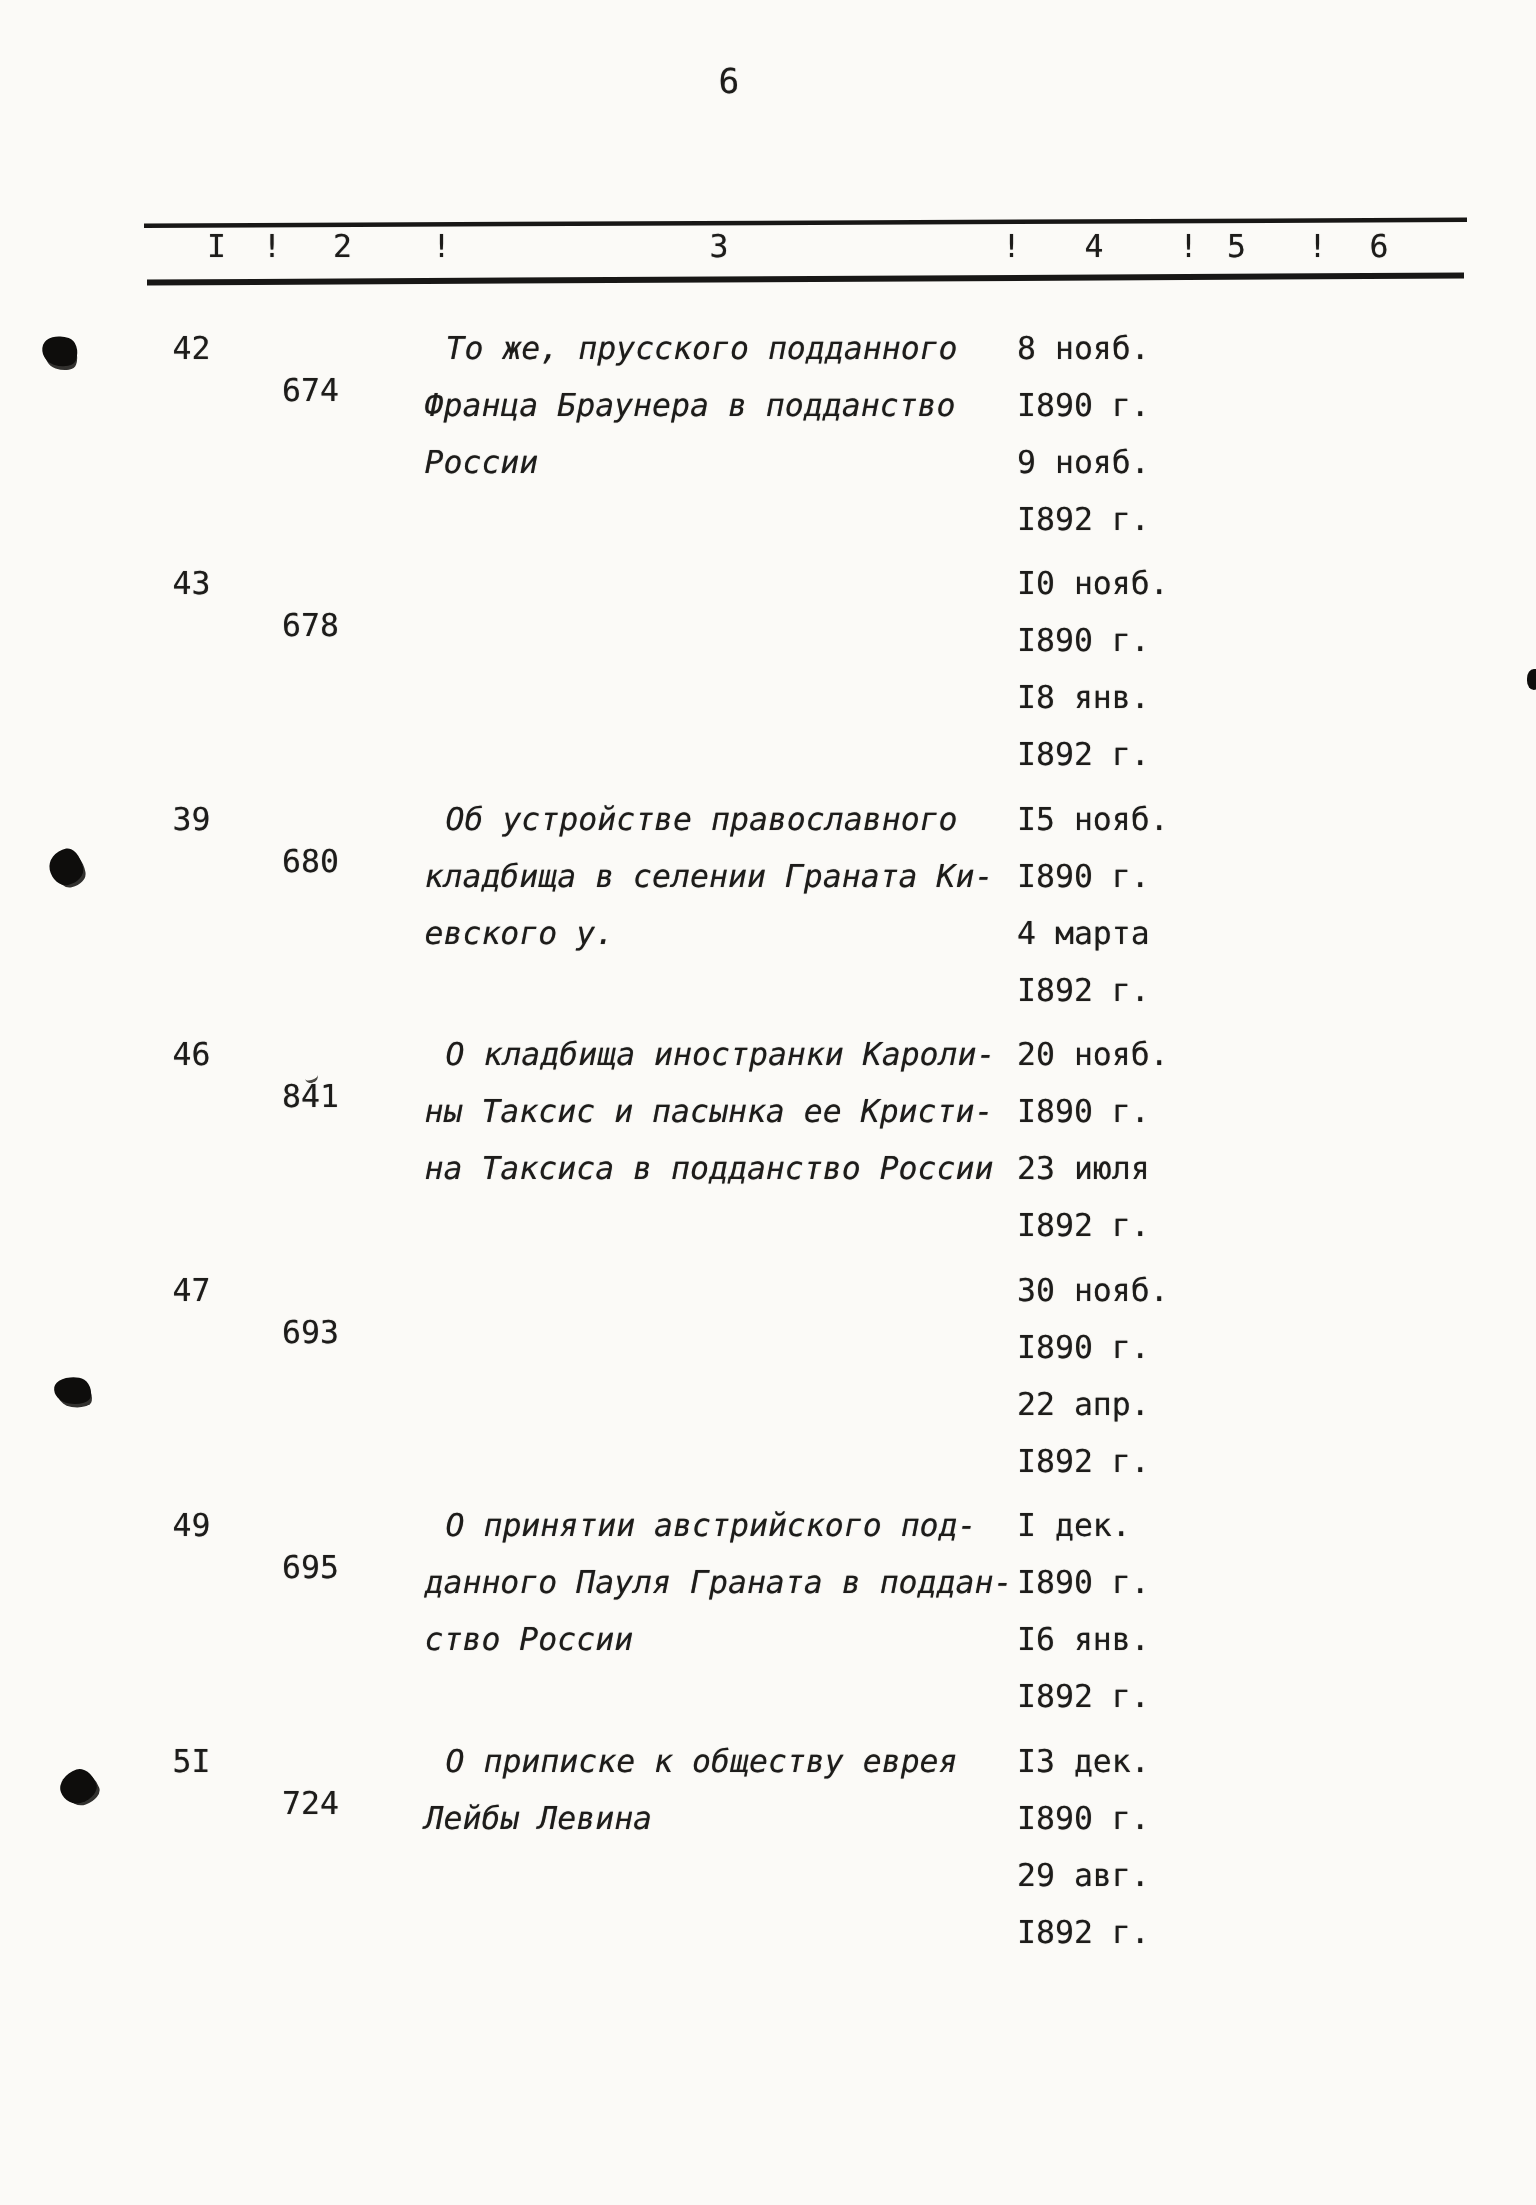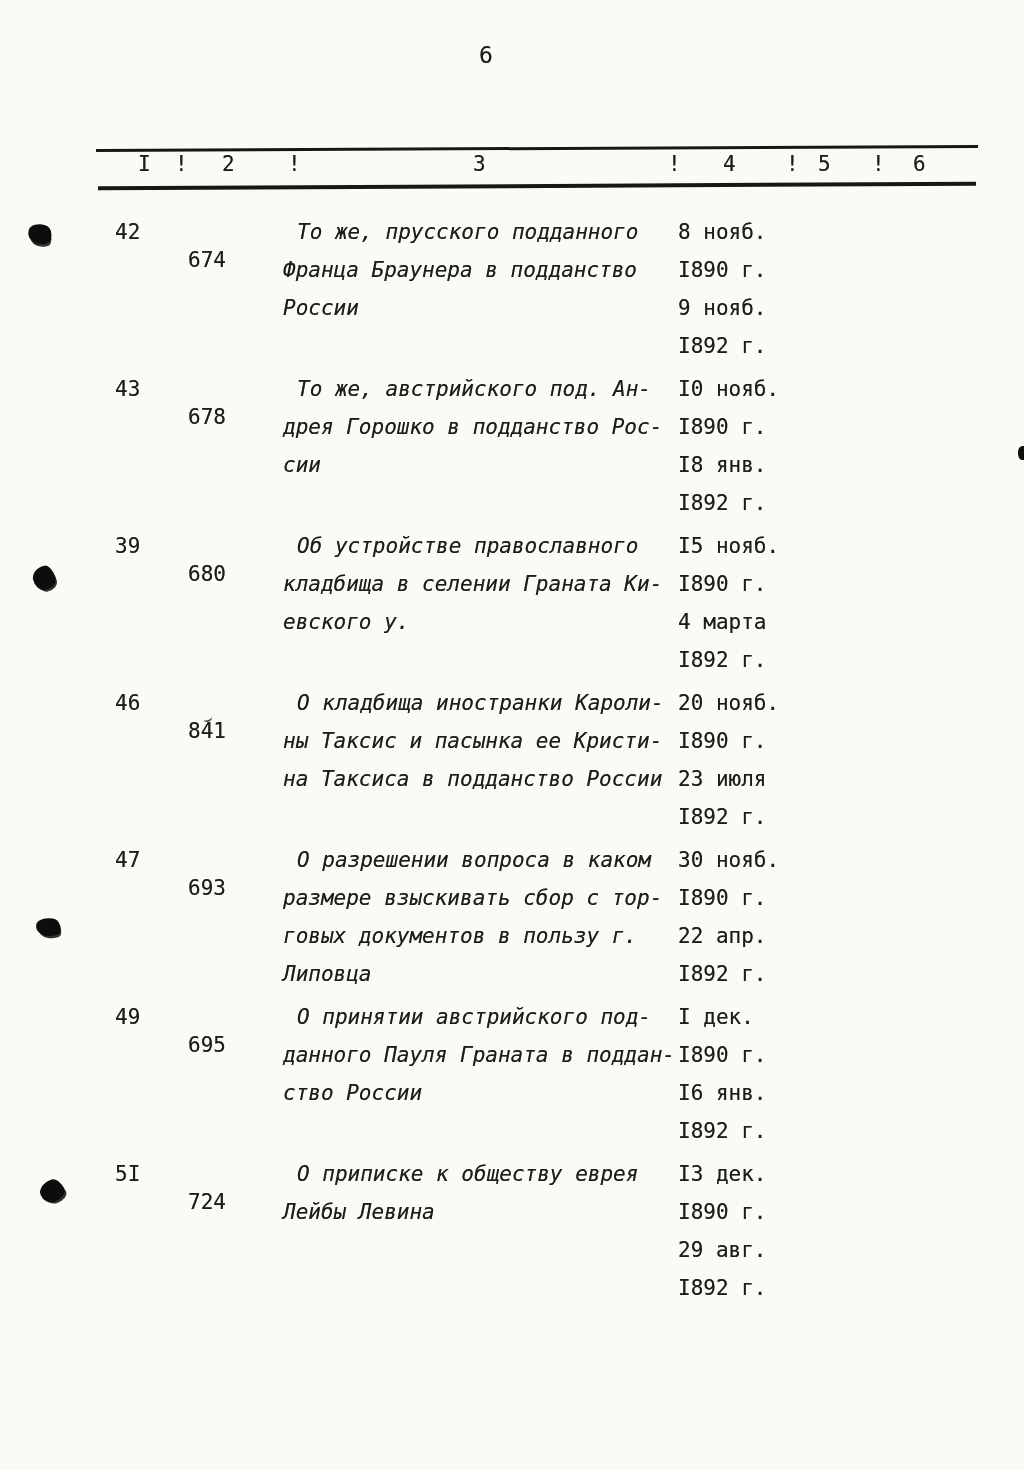--- a/index.html
+++ b/index.html
@@ -134,23 +134,20 @@
 России</div>
       <div class="c4">8 нояб.
 I890 г.
 9 нояб.
 I892 г.</div>
     </div>
 
     <div class="row">
       <div class="c1">43</div>
       <div class="c2">678</div>
-      <div class="c3">То же, австрийского под. Ан-
-дрея Горошко в подданство Рос-
-сии</div>
       <div class="c4">I0 нояб.
 I890 г.
 I8 янв.
 I892 г.</div>
     </div>
 
     <div class="row">
       <div class="c1">39</div>
       <div class="c2">680</div>
       <div class="c3">Об устройстве православного
@@ -170,24 +167,20 @@
 на Таксиса в подданство России</div>
       <div class="c4">20 нояб.
 I890 г.
 23 июля
 I892 г.</div>
     </div>
 
     <div class="row">
       <div class="c1">47</div>
       <div class="c2">693</div>
-      <div class="c3">О разрешении вопроса в каком
-размере взыскивать сбор с тор-
-говых документов в пользу г.
-Липовца</div>
       <div class="c4">30 нояб.
 I890 г.
 22 апр.
 I892 г.</div>
     </div>
 
     <div class="row">
       <div class="c1">49</div>
       <div class="c2">695</div>
       <div class="c3">О принятии австрийского под-

